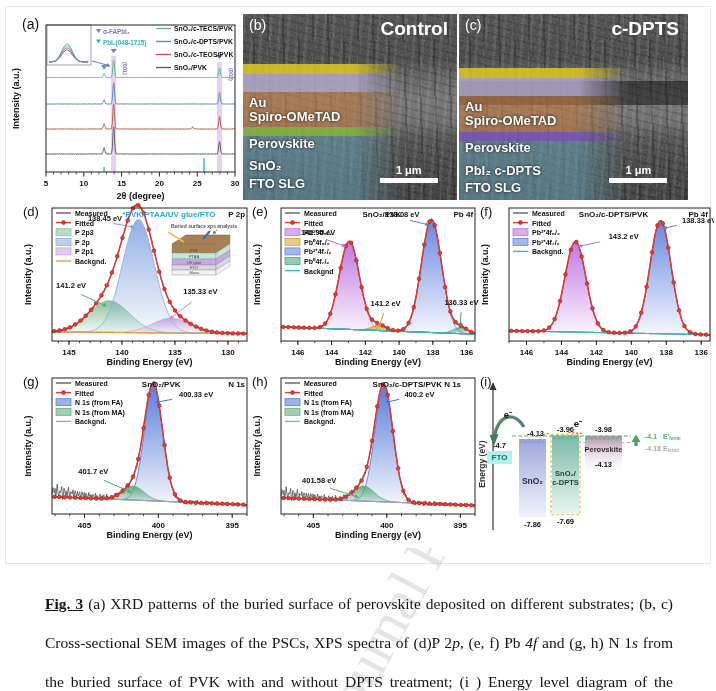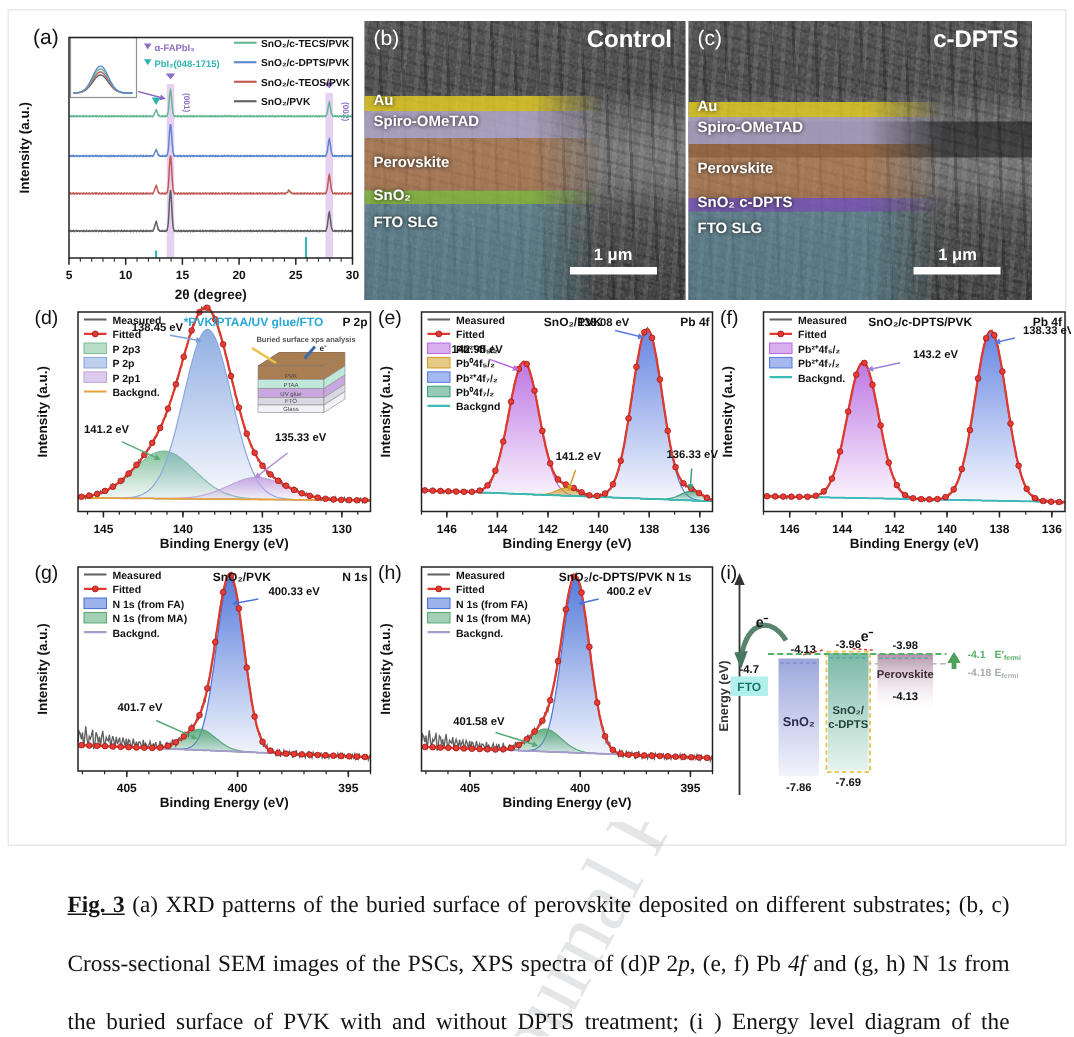--- a/index.html
+++ b/index.html
@@ -11,24 +11,24 @@
   .pletter{position:absolute;font-size:14px;color:#111;z-index:5;}
   
   .sem{position:absolute;overflow:hidden;background:
     linear-gradient(180deg,#454545 0%,#3d3d3d 24%,#575757 33%,#6d6d6d 46%,#646464 58%,#474747 67%,#3a3a3a 80%,#323232 100%);}
   .sem .grain{position:absolute;inset:0;background:
     repeating-linear-gradient(94deg, rgba(255,255,255,.08) 0 3px, rgba(255,255,255,0) 3px 9px),
     repeating-linear-gradient(14deg, rgba(0,0,0,.13) 0 2px, rgba(0,0,0,0) 2px 8px),
     repeating-linear-gradient(88deg, rgba(0,0,0,.20) 0 2px, rgba(0,0,0,0) 2px 15px);}
   .sem .noise{position:absolute;inset:0;opacity:.30;}
   .strip{position:absolute;left:0;width:100%;}
-  .layer-label{position:absolute;left:6px;color:#fff;font-weight:bold;font-size:10px;
-    text-shadow:0 0 3px rgba(0,0,0,.85);white-space:nowrap;z-index:4;}
+  .layer-label{position:absolute;left:6px;color:#fff;font-weight:bold;font-size:13px;
+    text-shadow:0 0 3px rgba(0,0,0,.85);white-space:nowrap;z-index:4;margin-top:33px;}
   .sem-letter{position:absolute;left:6px;top:3px;color:#fff;font-size:14px;z-index:5;}
-  .sem-tag{position:absolute;right:9px;top:4px;color:#fff;font-size:16px;font-weight:bold;z-index:5;margin-left:48px;}
+  .sem-tag{position:absolute;right:9px;top:4px;color:#fff;font-size:19px;font-weight:bold;z-index:5;margin-left:48px;}
   .scalebar{position:absolute;right:9%;bottom:9%;z-index:5;text-align:center;color:#fff;
     font-size:11px;font-weight:bold;}
   .scalebar .sbar{margin-top:2px;width:58px;height:5px;background:#fff;}
   .dark-band{position:absolute;left:0;width:100%;background:rgba(12,12,14,.5);}
   
   .caption{position:absolute;left:45px;top:568px;width:628px;color:#141414;
     font-family:"Liberation Serif",serif;font-size:15.5px;line-height:2.52;
     text-align:justify;z-index:3;}
   .caption .b{font-weight:bold;text-decoration:underline;}
   .caption .i{font-style:italic;}
@@ -159,21 +159,21 @@
     <div class="grain"></div>
     <div class="strips">
         <div class="dark-band" style="top: 36%; height: 13%;"></div>
         <div class="strip" style="top: 29%; height: 5.5%; background: linear-gradient(to right, rgba(232, 206, 30, 0.8) 0%, rgba(232, 206, 30, 0.8) 52%, rgba(232, 206, 30, 0) 74%);"></div>
         <span class="layer-label" style="top: 52.055px;">Au</span>
         <div class="strip" style="top: 34.5%; height: 9.5%; background: linear-gradient(to right, rgba(176, 166, 200, 0.85) 0%, rgba(176, 166, 200, 0.85) 52%, rgba(176, 166, 200, 0) 74%);"></div>
         <span class="layer-label" style="top: 66.005px;">Spiro-OMeTAD</span>
         <div class="strip" style="top: 44%; height: 19.5%; background: linear-gradient(to right, rgba(193, 124, 70, 0.62) 0%, rgba(193, 124, 70, 0.62) 52%, rgba(193, 124, 70, 0) 74%);"></div>
         <span class="layer-label" style="top: 92.975px;">Perovskite</span>
         <div class="strip" style="top: 63.5%; height: 5%; background: linear-gradient(to right, rgba(122, 88, 184, 0.85) 0%, rgba(122, 88, 184, 0.85) 52%, rgba(122, 88, 184, 0) 74%);"></div>
-        <span class="layer-label" style="top: 115.76px;">SnO₂  c-DPTS</span>
+        <span class="layer-label" style="top: 115.76px;">PbI₂  c-DPTS</span>
         <div class="strip" style="top: 68.5%; height: 31.5%; background: linear-gradient(to right, rgba(104, 160, 180, 0.55) 0%, rgba(104, 160, 180, 0.55) 52%, rgba(104, 160, 180, 0) 74%);"></div>
         <span class="layer-label" style="top: 133.3px;">FTO SLG</span>
       </div>
     <div class="sem-letter">(c)</div>
     <div class="sem-tag">c-DPTS</div>
     <div class="scalebar">
       <span>1 μm</span>
       <div class="sbar"></div>
     </div>
   </div>

